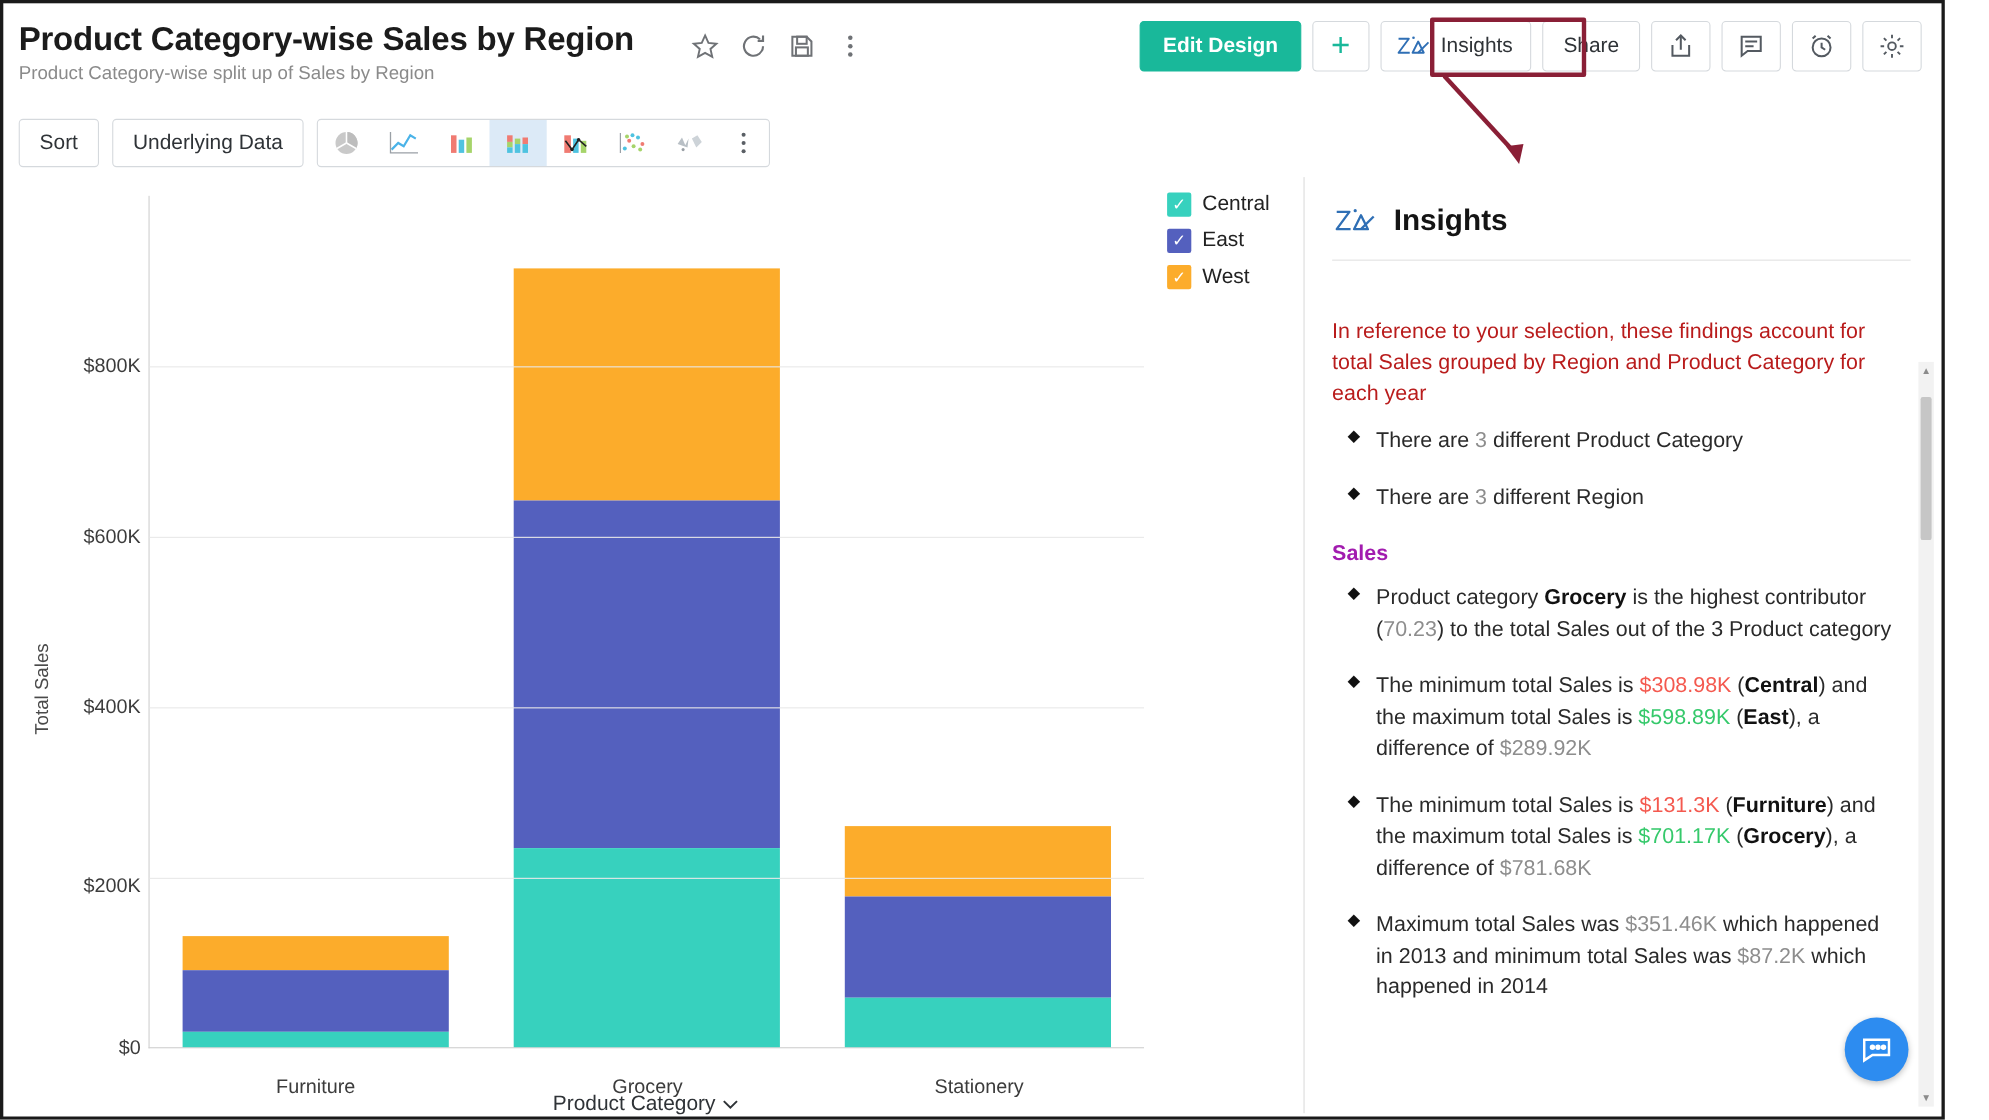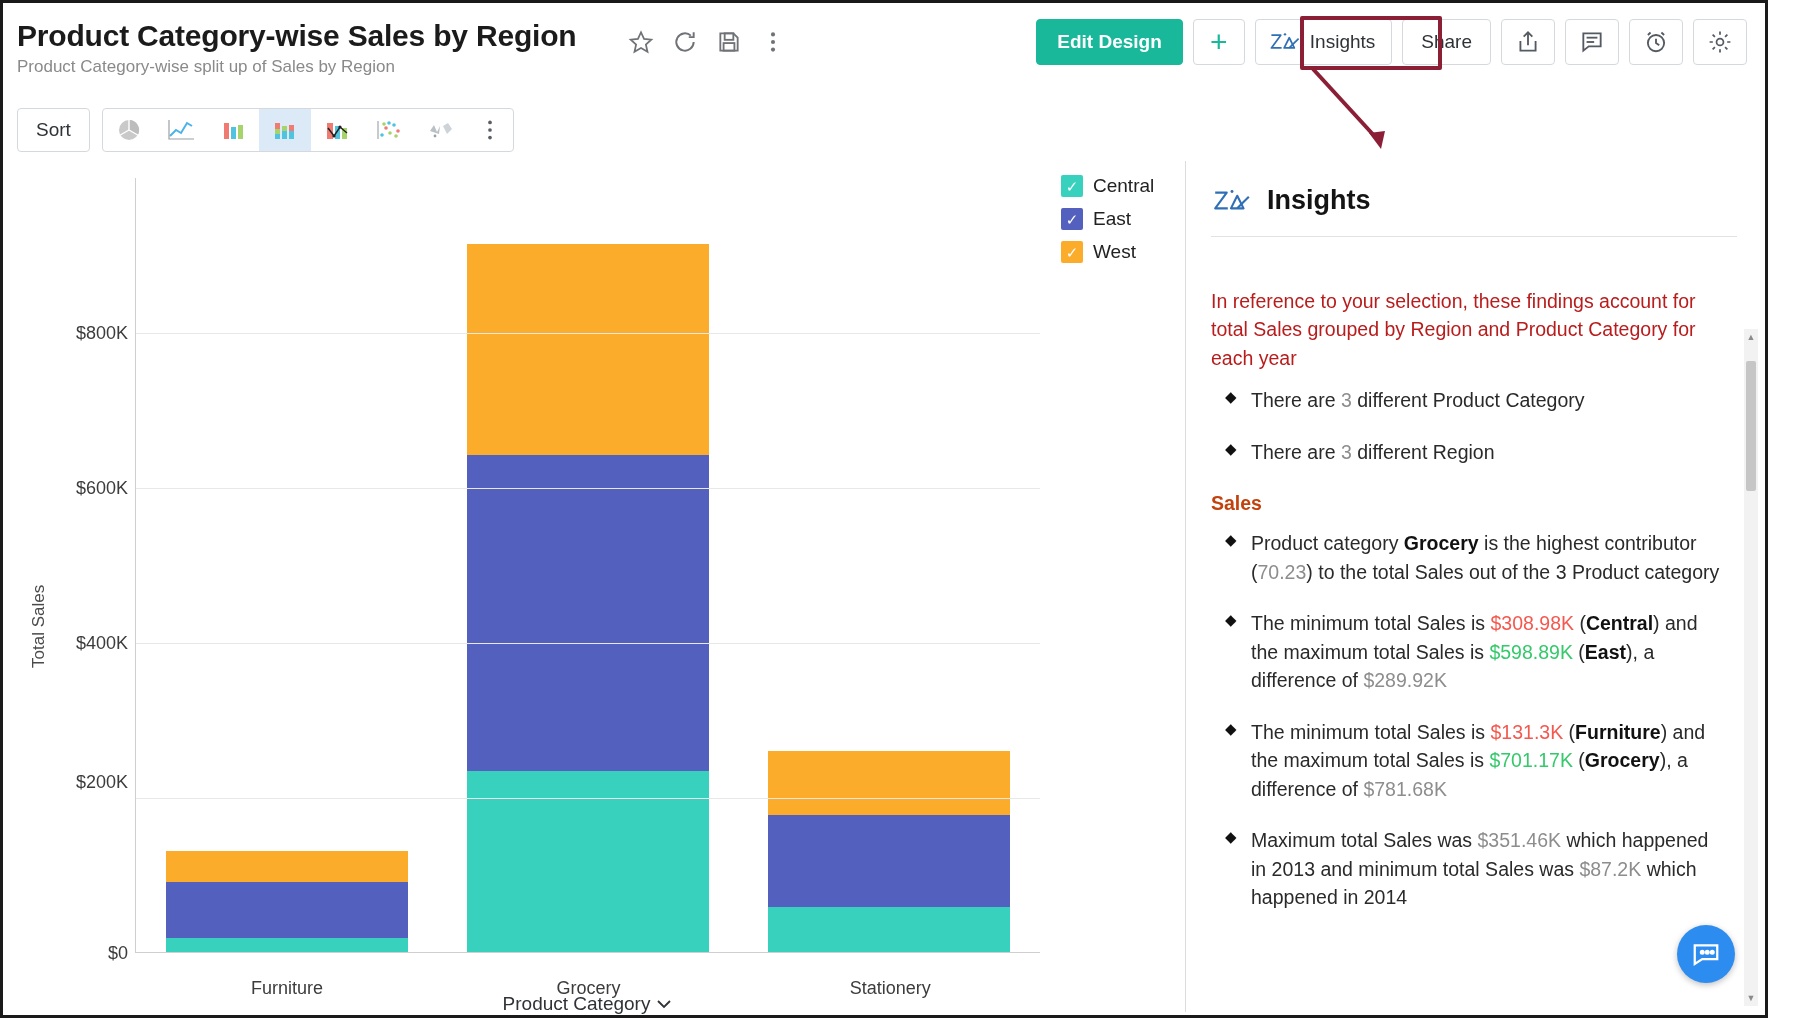--- a/index.html
+++ b/index.html
@@ -133,21 +133,21 @@
     border-left: 1px solid #dcdcdc; background: #fff;
   }
   .panel-head { display: flex; align-items: center; gap: 14px; padding: 24px 0 0 25px; }
   .panel-title { font-size: 27px; font-weight: bold; color: #141414; }
   .panel-rule { margin: 20px 25px 0 25px; height: 1px; background: #e2e2e2; }
   .panel-body {
     position: absolute; left: 0; right: 0; top: 104px; bottom: 0;
     padding: 22px 40px 0 25px; overflow: hidden;
   }
   .intro { font-size: 19.5px; line-height: 1.46; color: #b91c1c; }
-  .section-head { font-size: 19.5px; font-weight: bold; color: #c2410c; margin-top: 26px; }
+  .section-head { font-size: 19.5px; font-weight: bold; color: #a21caf; margin-top: 26px; }
   ul.insight-list { list-style: none; margin-top: 14px; }
   ul.insight-list li {
     position: relative; padding-left: 40px; margin-bottom: 23px;
     font-size: 19.5px; line-height: 1.46; color: #2a2a2a;
   }
   ul.insight-list li::before {
     content: "\25C6"; position: absolute; left: 14px; top: 0;
     font-size: 15px; color: #111;
   }
   .v-gray { color: #8d8d8d; }
@@ -257,20 +257,21 @@
 
     <div class="highlight-box"></div>
     <svg class="anno-arrow" viewBox="0 0 130 95">
       <path d="M20 6 L86 78" stroke="#8a1f36" stroke-width="4" fill="none"></path>
       <polygon points="88,86 76,70 92,68" fill="#8a1f36"></polygon>
     </svg>
   </div>
 
   <div class="subbar">
     <div class="sbtn">Sort</div>
+    <div class="sbtn">Underlying Data</div>
 
     <div class="viz-group">
       <div class="viz">
         <svg viewBox="0 0 30 26">
           <circle cx="15" cy="13" r="10" fill="#c9c9c9"></circle>
           <path d="M15 13 L15 3 A10 10 0 0 1 23.7 18 Z" fill="#bdbdbd"></path>
           <path d="M15 13 L6.3 18" stroke="#fff" stroke-width="1.4"></path>
           <path d="M15 13 L15 3" stroke="#fff" stroke-width="1.4"></path>
           <path d="M15 13 L23.7 18" stroke="#fff" stroke-width="1.4"></path>
         </svg>
@@ -362,21 +363,21 @@
           <div class="bar-col">
             <div class="stack">
               <div class="seg" style="height: 44.95px; background: rgb(55, 209, 190);"></div>
               <div class="seg" style="height: 92.225px; background: rgb(84, 96, 190);"></div>
               <div class="seg" style="height: 63.55px; background: rgb(252, 172, 43);"></div>
             </div>
           </div>
         </div>
     <div class="ytick" style="top: 775px;">$0</div>
         <div class="gridline" style="top: 620px;"></div>
-        <div class="ytick" style="top: 604px;">$200K</div>
+        <div class="ytick" style="top: 627px;">$200K</div>
         <div class="gridline" style="top: 465px;"></div>
         <div class="ytick" style="top: 465px;">$400K</div>
         <div class="gridline" style="top: 310px;"></div>
         <div class="ytick" style="top: 310px;">$600K</div>
         <div class="gridline" style="top: 155px;"></div>
         <div class="ytick" style="top: 155px;">$800K</div>
         <div class="xlabel" style="left: 0px;">Furniture</div>
         <div class="xlabel" style="left: 301.6px;">Grocery</div>
         <div class="xlabel" style="left: 603.2px;">Stationery</div>
       </div>

